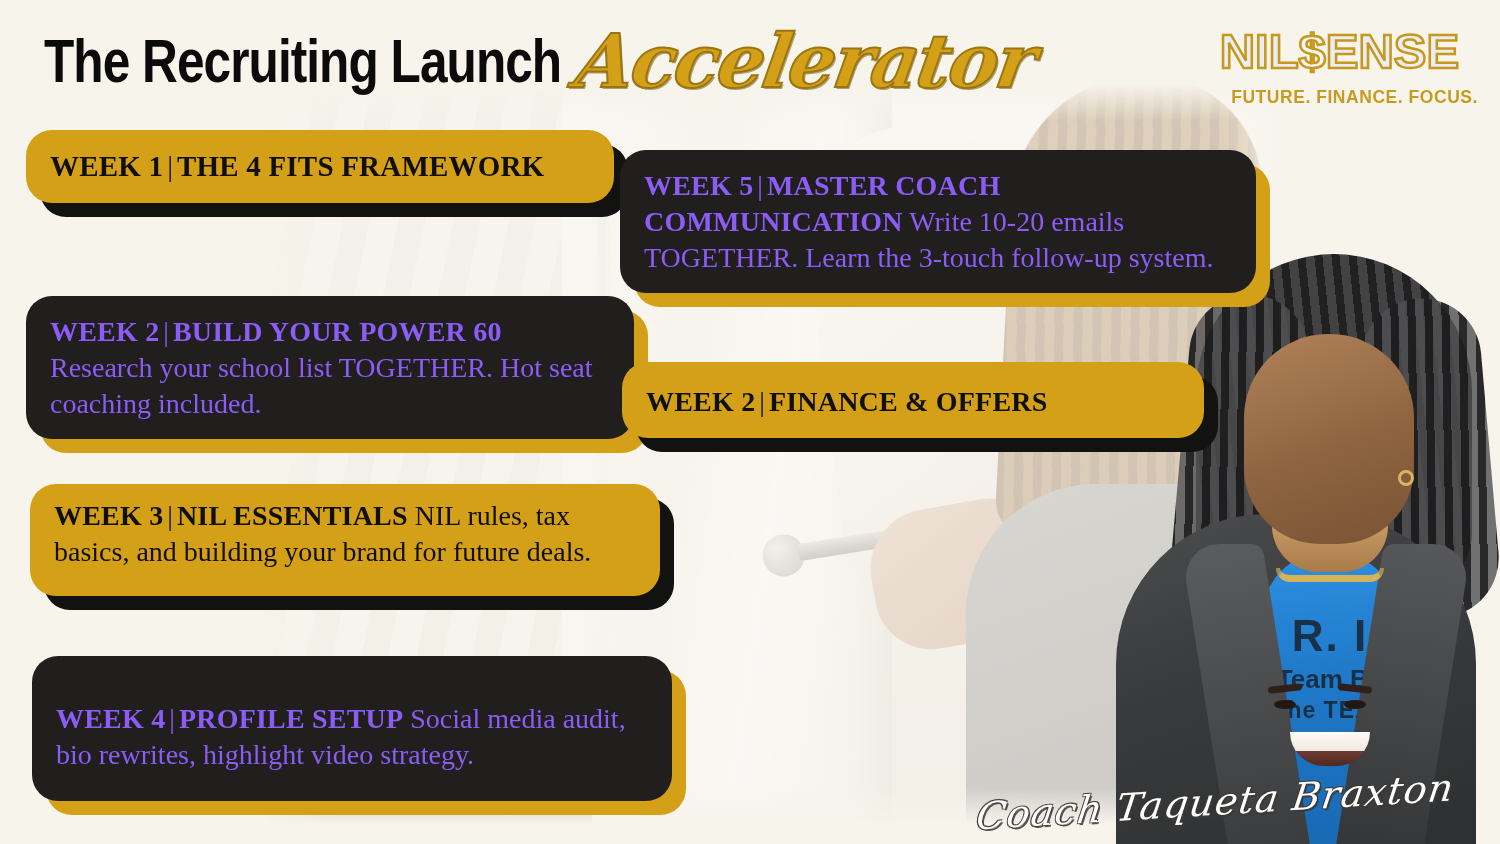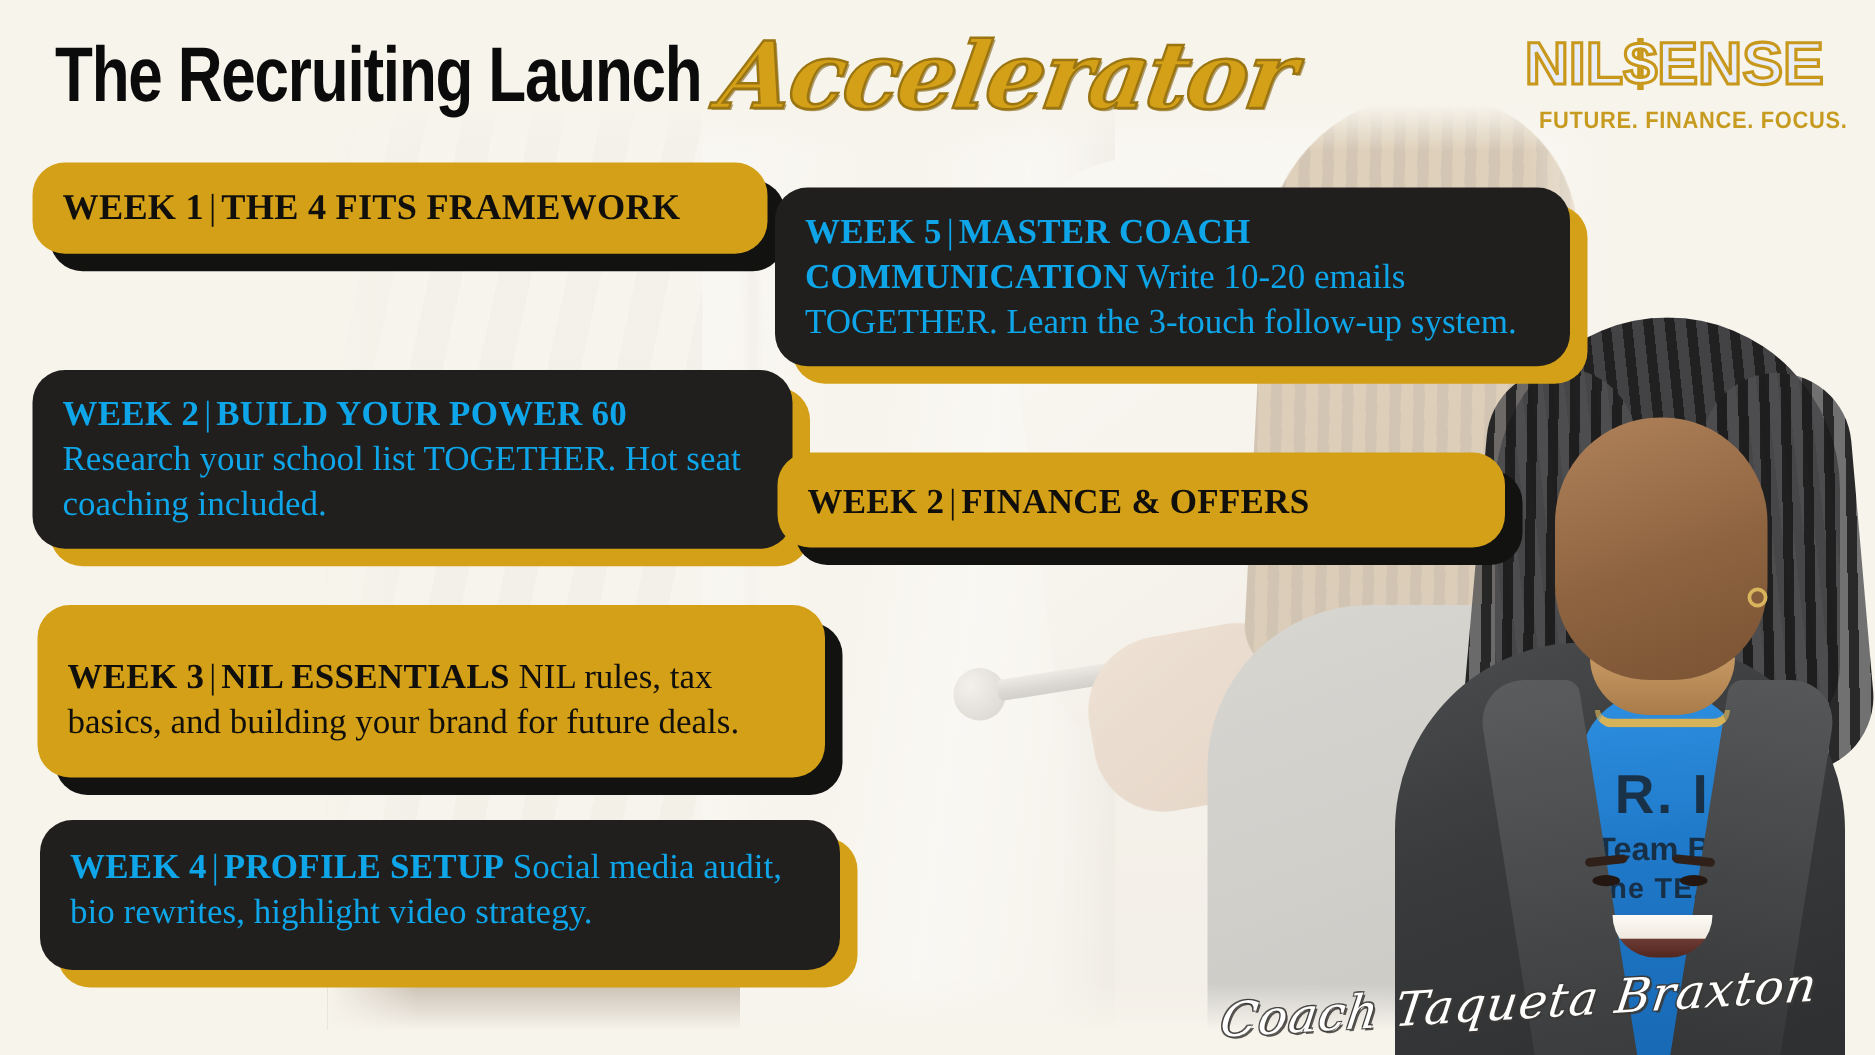--- a/index.html
+++ b/index.html
@@ -273,35 +273,35 @@
     font-family:"Liberation Serif", serif;
     line-height:1.28;
   }
   .card.gold {
     background:#d4a017;
     color:#100f0c;
     box-shadow:14px 14px 0 0 #121211;
   }
   .card.dark {
     background:#201f1d;
-    color:#0ea5e9;
+    color:#8b5cf6;
     box-shadow:14px 14px 0 0 #d4a017;
   }
   .card .ttl {
     font-weight:bold;
     letter-spacing:.2px;
   }
   .card .sep { font-weight:normal; padding:0 4px; }
   .card .body { font-weight:normal; }
 
   
   #card-w1 { left:26px;  top:130px;  width:588px;  font-size:29px; }
   #card-w2 { left:26px;  top:296px;  width:608px;  font-size:28px; }
-  #card-w3 { left:30px;  top:484px;  width:630px;  font-size:28px; padding-top:40px; padding-bottom:26px; }
-  #card-w4 { left:32px;  top:656px;  width:640px;  font-size:28px; padding-top:20px; padding-bottom:28px; }
+  #card-w3 { left:30px;  top:484px;  width:630px;  font-size:28px; padding-top:14px; padding-bottom:26px; }
+  #card-w4 { left:32px;  top:656px;  width:640px;  font-size:28px; padding-top:45px; padding-bottom:28px; }
   #card-w5 { left:620px; top:150px;  width:636px;  font-size:28px; }
   #card-w6 { left:622px; top:362px;  width:582px;  font-size:28px; padding-top:22px; }
 
   
   .date-pill {
     position:absolute; left:722px; top:683px;
     padding:12px 30px 14px;
     background:#252422;
     border-radius:40px;
     color:#ffffff;

